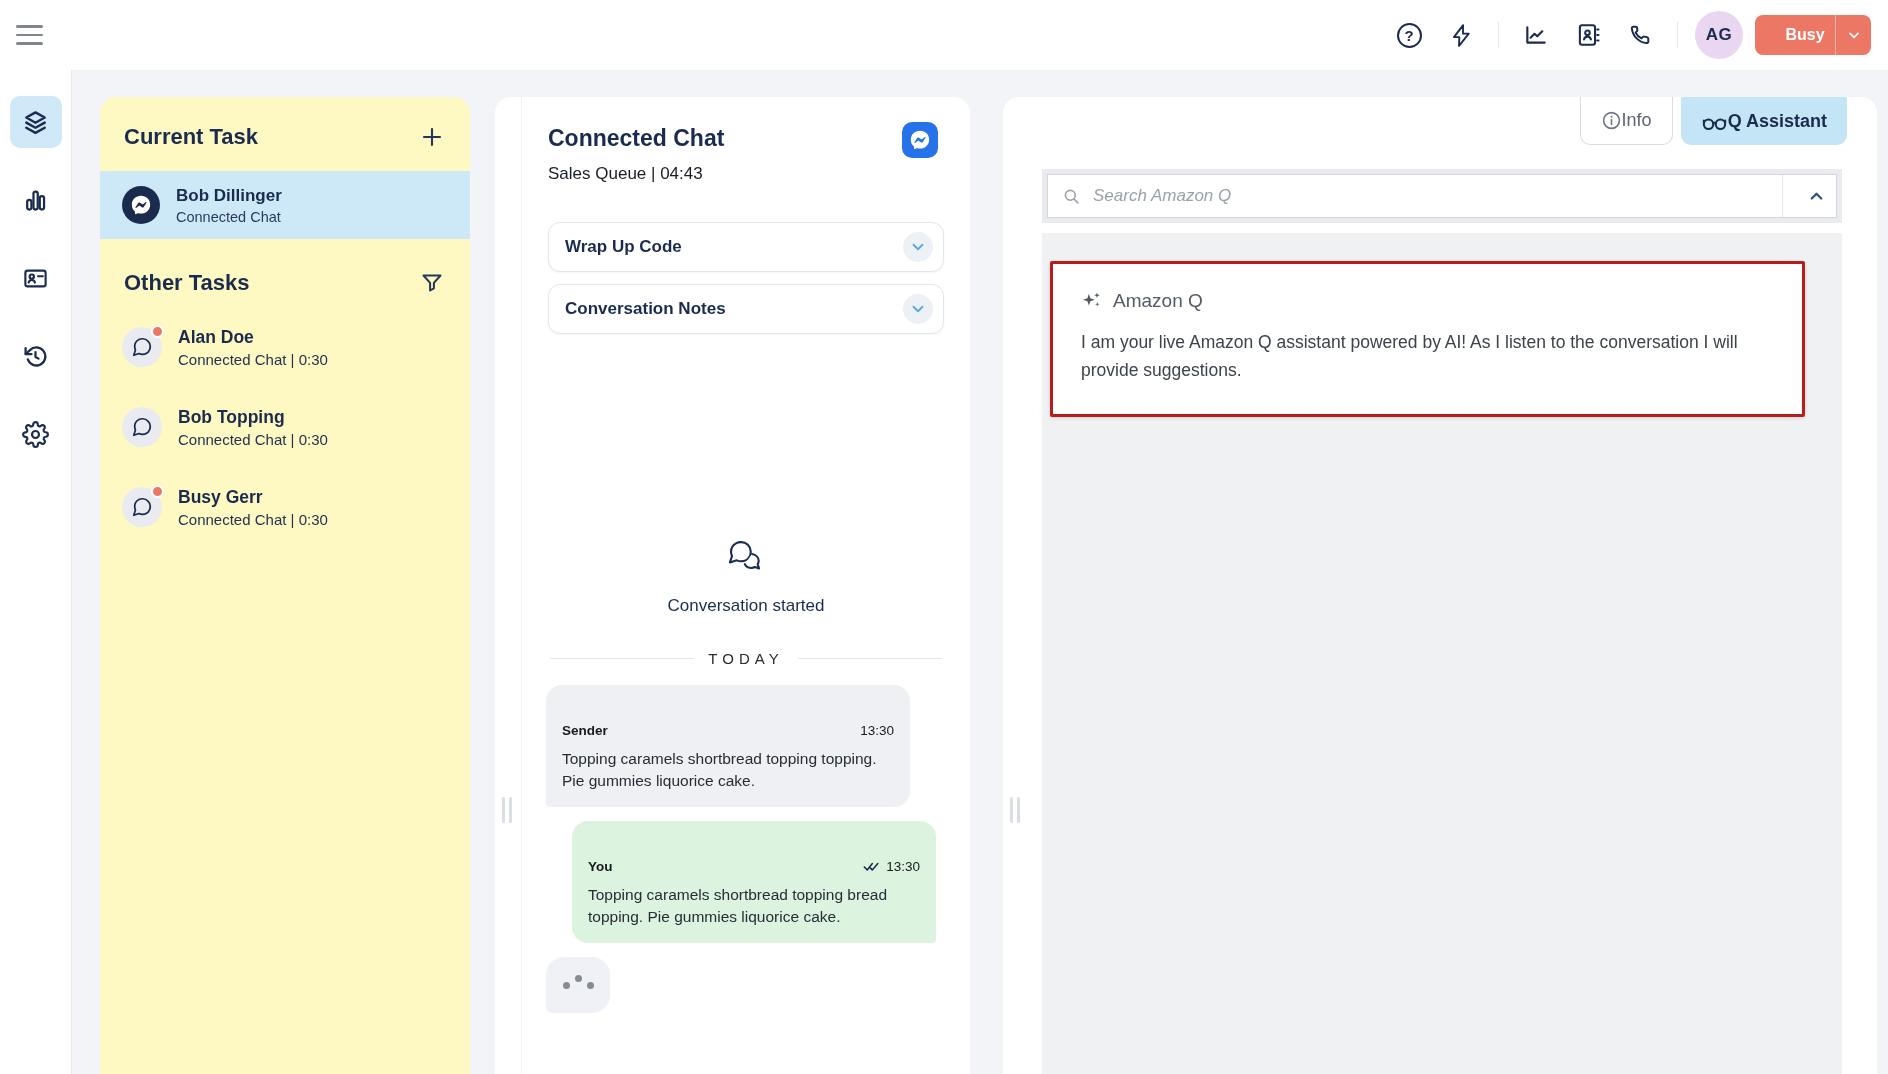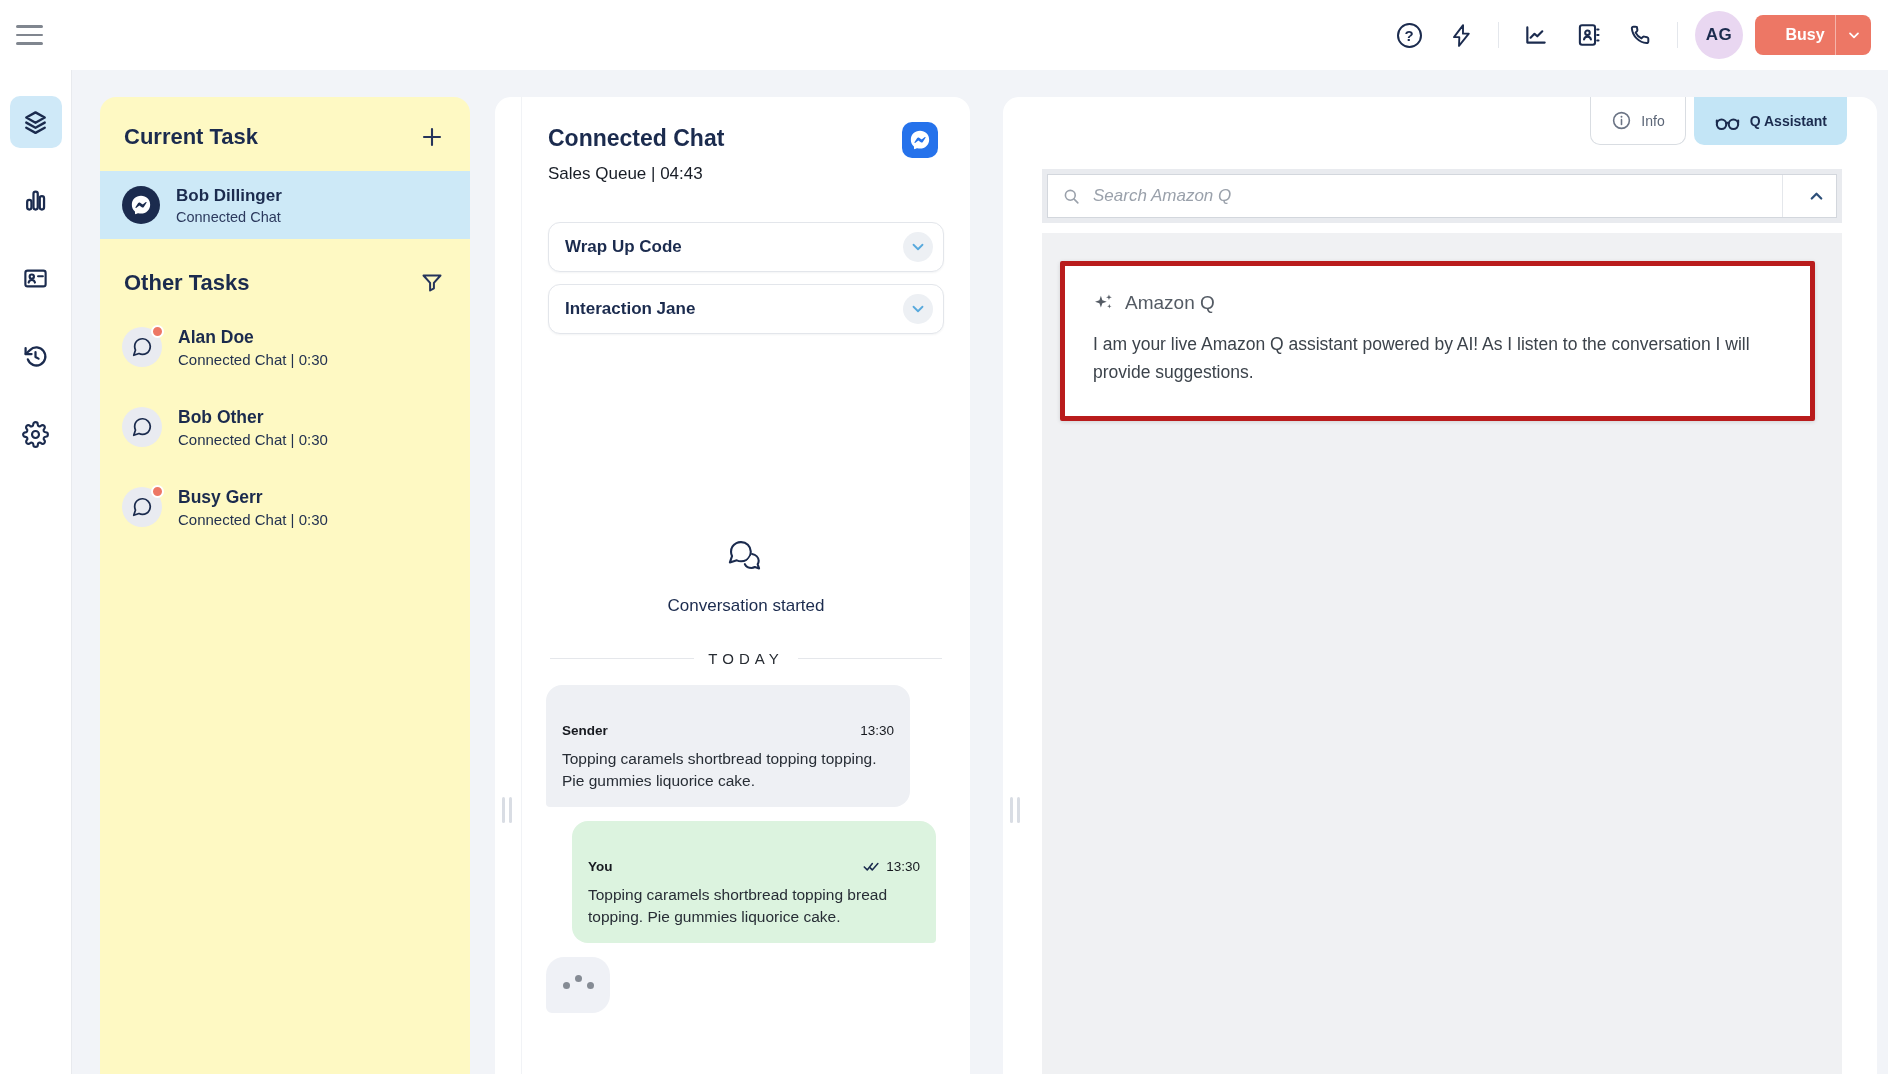--- a/index.html
+++ b/index.html
@@ -73,31 +73,31 @@
   .msg-sender { font-weight:bold; }
   .msg-time { display:flex; align-items:center; gap:6px; }
   .msg-body { margin-top:10px; font-size:15.5px; color:#272d35; line-height:1.42; }
   .typing { margin-top:14px; width:64px; height:56px; background:#eff1f6; border-radius:18px 18px 18px 6px; display:flex; align-items:center; justify-content:center; gap:5px; }
   .typing i { display:block; width:7px; height:7px; border-radius:50%; background:#858b94; }
   .typing i:nth-child(2){ transform:translateY(-7px); }
 
   
   .assistant-panel { position:absolute; left:1003px; top:97px; width:874px; height:977px; background:#fff; border-radius:16px 16px 0 0; z-index:2; }
   .ap-tabs { position:absolute; top:0; right:30px; display:flex; gap:8px; height:48px; }
-  .tab { display:flex; align-items:center; justify-content:flex-end; gap:9px; padding:0 20px; font-size:14px; border-radius:0 0 10px 10px; cursor:pointer; }
+  .tab { display:flex; align-items:center; justify-content:flex-end; padding:0 20px; font-size:18px; border-radius:0 0 10px 10px; cursor:pointer; }
   .tab-info { background:#fff; border:1px solid #d9dde2; border-top:none; color:#5b6576; }
   .tab-q { background:var(--qtab-bg,#c3e5f6); color:var(--navy,#1b2b4e); font-weight:bold; }
   .search-wrap { position:absolute; left:39px; top:72px; width:800px; height:54px; background:#e9ebef; padding:5px; }
   .search-inner { width:100%; height:100%; background:#fff; border:1px solid #d3d7dd; display:flex; align-items:center; }
   .search-inner svg { margin-left:14px; flex:0 0 auto; }
   .search-input { flex:1; border:none; outline:none; margin-left:12px; font-size:17px; font-family:"Liberation Sans",sans-serif; color:#333; background:transparent; }
   .search-input::placeholder { color:#9aa1ab; font-style:italic; }
   .search-collapse { width:54px; height:100%; border-left:1px solid #e4e7eb; display:flex; align-items:center; justify-content:center; color:#2d4f79; cursor:pointer; }
   .ap-content { position:absolute; left:39px; top:136px; width:800px; bottom:0; background:#f0f1f3; }
-  .q-card { position:absolute; left:18px; top:28px; width:755px; background:#fff; border:5px solid #b91c1c; border-radius:2px; box-shadow:0 1px 4px rgba(0,0,0,.13); padding:26px 28px 30px 28px; }
+  .q-card { position:absolute; left:8px; top:28px; width:755px; background:#fff; border:3px solid #b91c1c; border-radius:2px; box-shadow:0 1px 4px rgba(0,0,0,.13); padding:26px 28px 30px 28px; }
   .q-head { display:flex; align-items:center; gap:10px; color:#545b64; font-size:19px; }
   .q-body { margin-top:16px; font-size:17.5px; color:#3c434b; line-height:1.6; max-width:700px; }
 </style>
 </head>
 <body>
 
 <div class="topbar">
   <div class="hamburger">
       <span></span>
       <span></span>
@@ -228,21 +228,21 @@
     </div>
   </div>
 
   <div class="task-row">
     <div class="chat-avatar">
       <svg width="22" height="22" viewBox="0 0 24 24" fill="none" stroke="currentColor" stroke-width="1.9" stroke-linecap="round" stroke-linejoin="round">
           <path d="M21 11.5a8.38 8.38 0 0 1-.9 3.8 8.5 8.5 0 0 1-7.6 4.7 8.38 8.38 0 0 1-3.8-.9L3 21l1.9-5.7a8.38 8.38 0 0 1-.9-3.8 8.5 8.5 0 0 1 4.7-7.6 8.38 8.38 0 0 1 3.8-.9h.5a8.48 8.48 0 0 1 8 8v.5z"></path>
         </svg>
     </div>
     <div>
-      <div class="task-name">Bob Other</div>
+      <div class="task-name">Bob Topping</div>
       <div class="task-sub">Connected Chat  |  0:30</div>
     </div>
   </div>
 
   <div class="task-row">
     <div class="chat-avatar">
       <svg width="22" height="22" viewBox="0 0 24 24" fill="none" stroke="currentColor" stroke-width="1.9" stroke-linecap="round" stroke-linejoin="round">
           <path d="M21 11.5a8.38 8.38 0 0 1-.9 3.8 8.5 8.5 0 0 1-7.6 4.7 8.38 8.38 0 0 1-3.8-.9L3 21l1.9-5.7a8.38 8.38 0 0 1-.9-3.8 8.5 8.5 0 0 1 4.7-7.6 8.38 8.38 0 0 1 3.8-.9h.5a8.48 8.48 0 0 1 8 8v.5z"></path>
         </svg>
       <span class="unread-dot"></span>
@@ -273,21 +273,21 @@
     <div class="acc-wrap">
       <div class="accordion">
         <div class="acc-label">Wrap Up Code</div>
         <div class="acc-chevron">
           <svg width="18" height="18" viewBox="0 0 24 24" fill="none" stroke="currentColor" stroke-width="2.4" stroke-linecap="round" stroke-linejoin="round">
               <path d="M6 9l6 6 6-6"></path>
             </svg>
         </div>
       </div>
       <div class="accordion">
-        <div class="acc-label">Interaction Jane</div>
+        <div class="acc-label">Conversation Notes</div>
         <div class="acc-chevron">
           <svg width="18" height="18" viewBox="0 0 24 24" fill="none" stroke="currentColor" stroke-width="2.4" stroke-linecap="round" stroke-linejoin="round">
               <path d="M6 9l6 6 6-6"></path>
             </svg>
         </div>
       </div>
     </div>
 
     <div class="convo">
       <svg width="42" height="36" viewBox="0 0 44 38" fill="none" stroke="#1b2b4e" stroke-width="2.2" stroke-linecap="round" stroke-linejoin="round">

